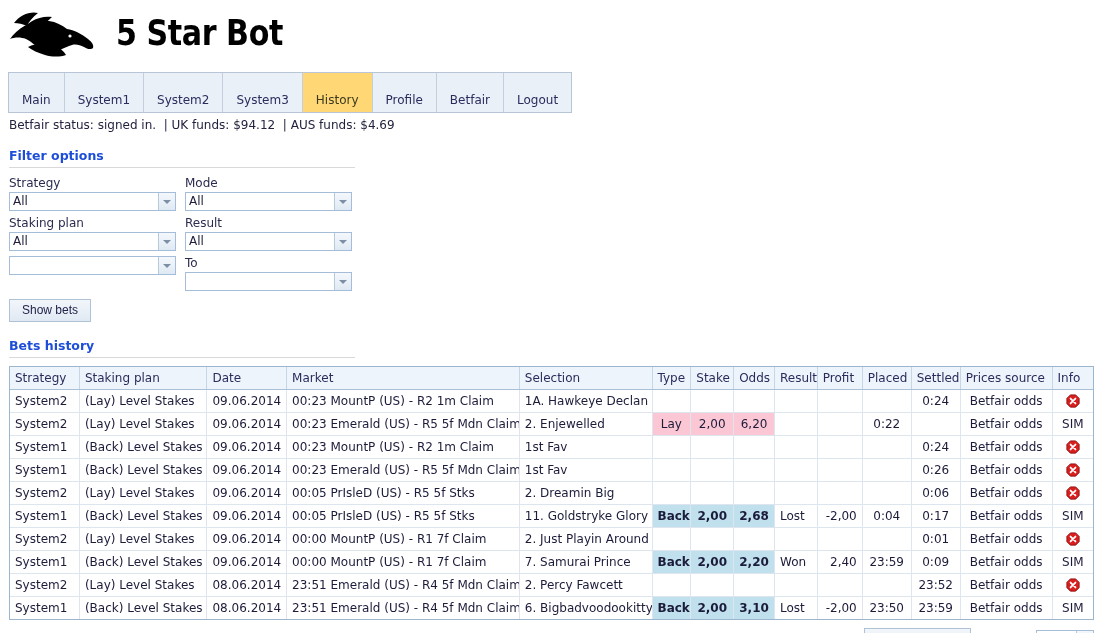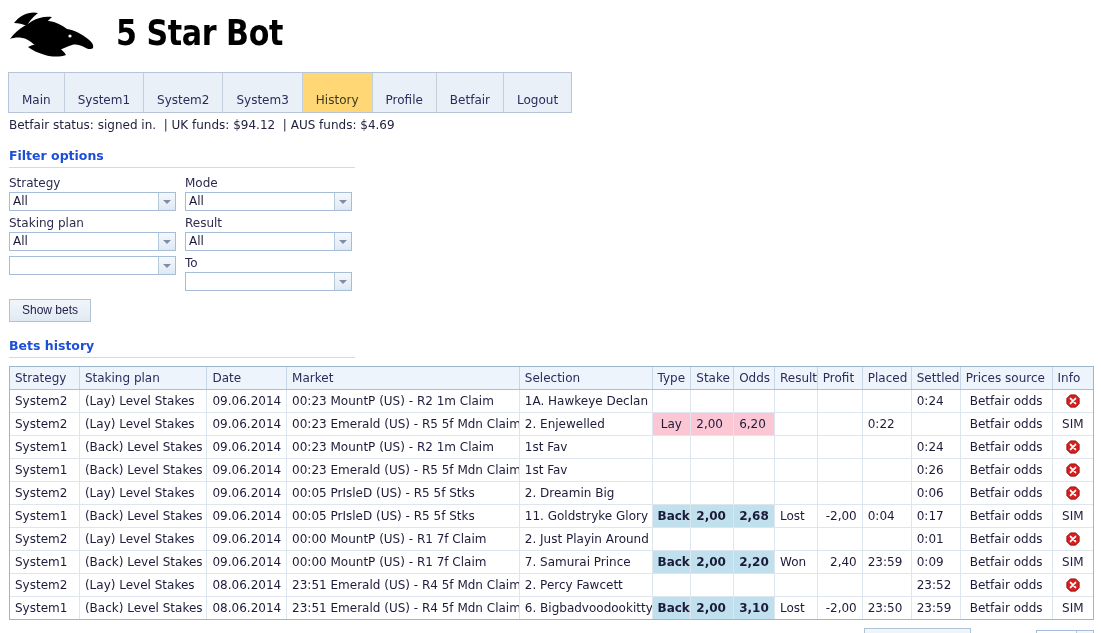--- a/index.html
+++ b/index.html
@@ -185,21 +185,21 @@
     border-bottom: 1px solid #dde6ef;
     white-space: nowrap;
     overflow: hidden;
     color: #1b1b3a;
     background: #ffffff;
   }
   table.bets td:last-child { border-right: none; }
   table.bets tr:last-child td { border-bottom: none; }
 
   .c-strategy { color: #6b5fa8; }
-  .c-num { text-align: left; }
+  .c-num { text-align: center; }
   .c-center { text-align: center; }
   .cell-lay { background: #fcc7d4 !important; }
   .cell-back { background: #bfe0ec !important; font-weight: bold; }
   .profit-neg { color: #e01b1b; text-align: right; }
   .profit-pos { color: #2f8f2f; text-align: right; }
   .sim { color: #2f8f2f; text-align: center; }
 
   .err-icon {
     display: inline-block;
     width: 14px; height: 14px;

